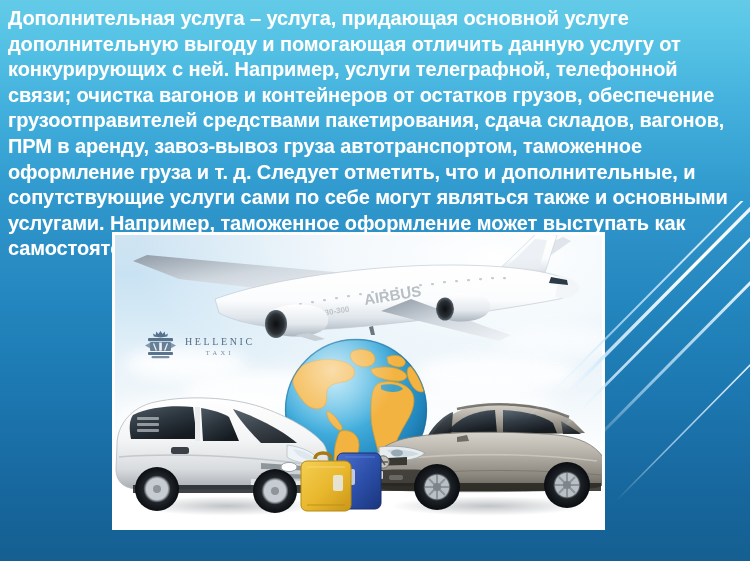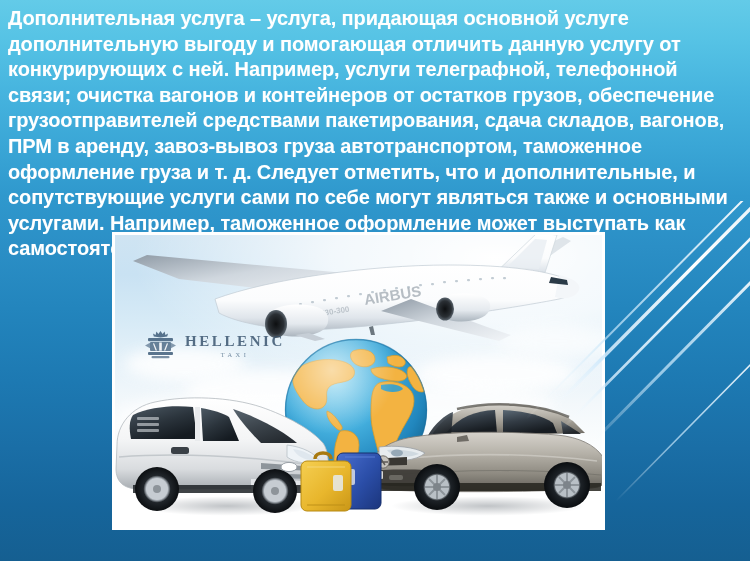--- a/index.html
+++ b/index.html
@@ -104,25 +104,25 @@
     position: relative;
     flex: 0 0 auto;
   }
   .hellenic-words {
     display: flex;
     flex-direction: column;
     align-items: center;
     line-height: 1;
   }
   .hellenic-name {
-    font-size: 15px;
+    font-size: 10px;
     letter-spacing: 2.6px;
     color: #35506b;
     font-family: "Liberation Serif", serif;
-    font-weight: bold;
+    font-weight: normal;
     opacity: 0.82;
   }
   .hellenic-sub {
     margin-top: 3px;
     font-size: 6.4px;
     letter-spacing: 3.4px;
     color: #4b6a86;
     font-family: "Liberation Serif", serif;
     opacity: 0.75;
   }

